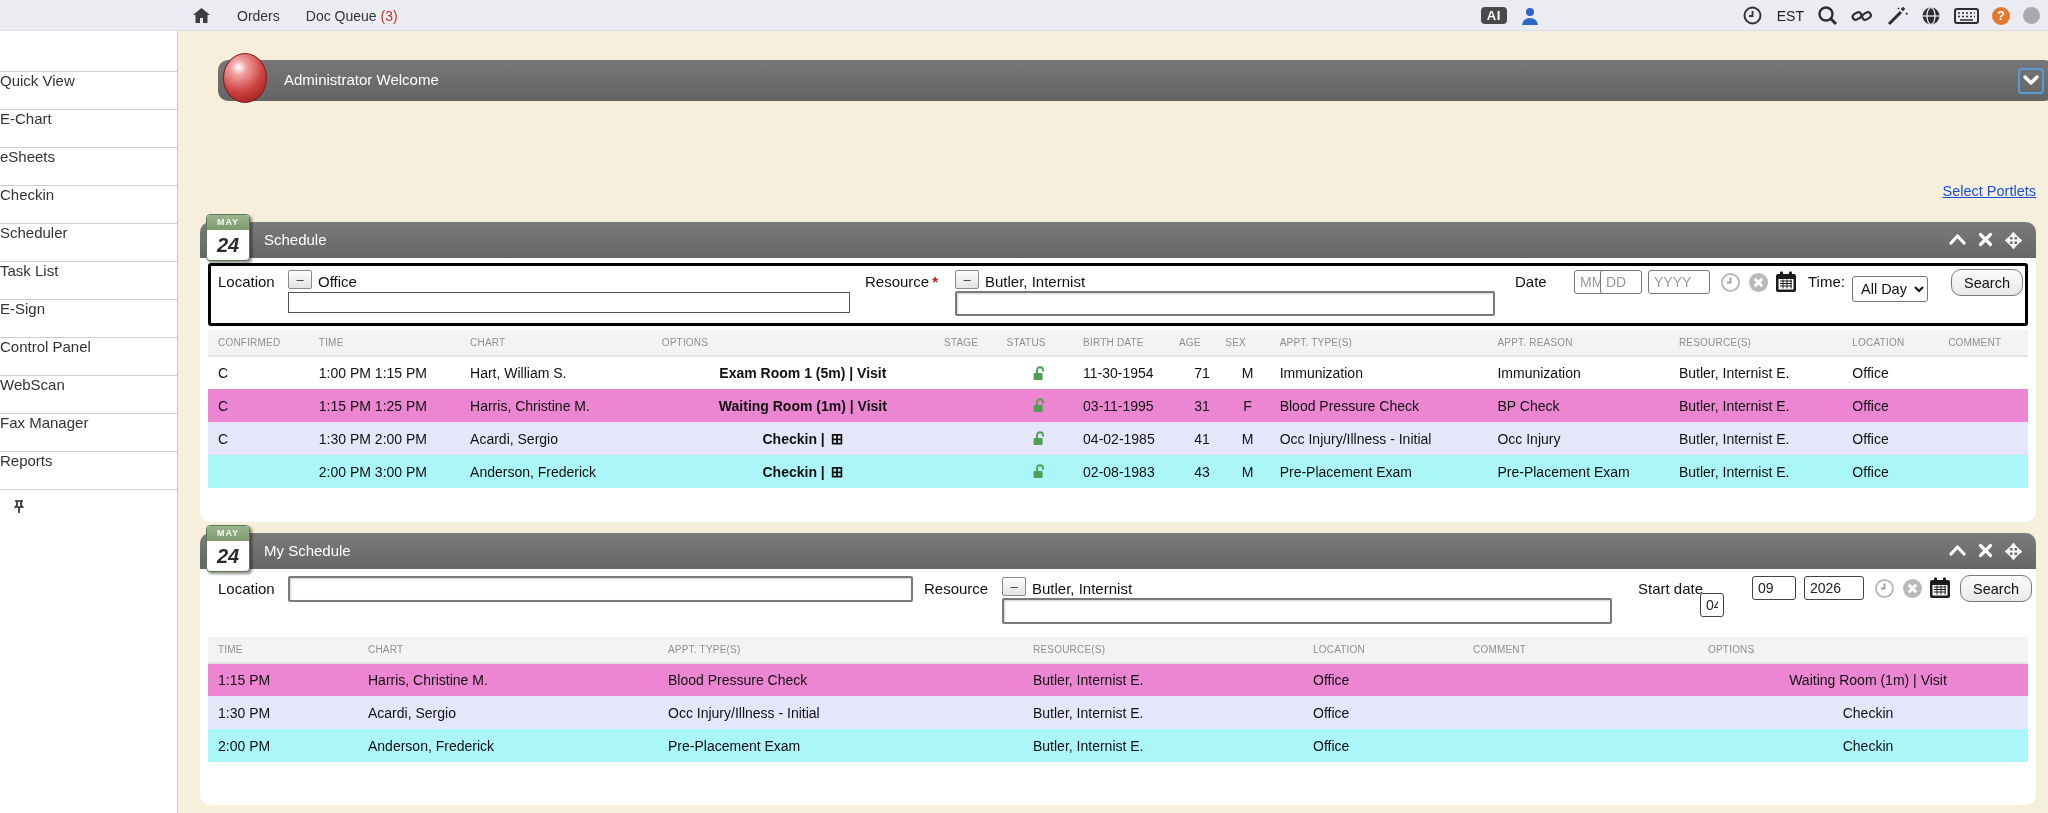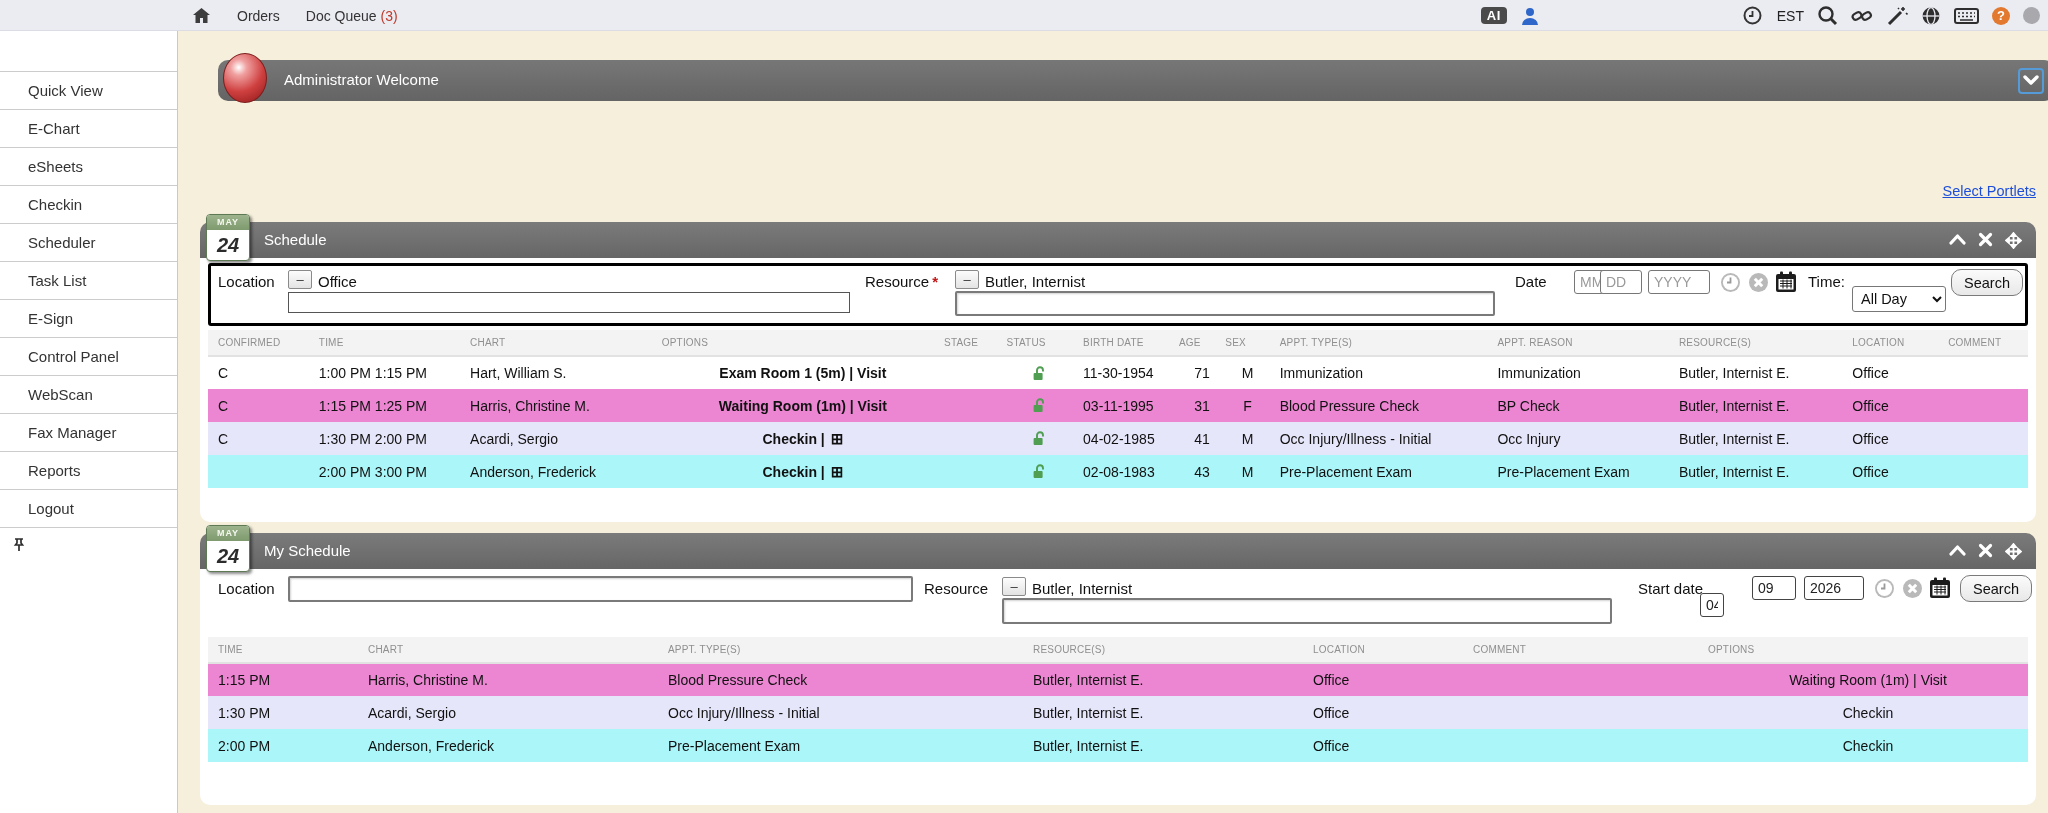--- a/index.html
+++ b/index.html
@@ -15,21 +15,21 @@
   .ai-badge { background:#4a4a4a; color:#fff; font-weight:bold; font-size:13px; padding:1px 6px; border-radius:4px; letter-spacing:0.5px; }
   .tz-label { font-size:14px; color:#222; margin-left:2px; }
   .help-circle { width:18px; height:18px; border-radius:50%; background:#e2792f; color:#fff; font-weight:bold; font-size:13px; display:flex; align-items:center; justify-content:center; }
   .gray-circle { width:17px; height:17px; border-radius:50%; background:#a9a9ad; }
   .ticon { display:inline-flex; align-items:center; }
   .user-gap { margin-right:190px; }
 
   
   .sidebar { position:absolute; left:0; top:31px; width:178px; height:782px; background:#fff; border-right:1px solid #c9c9c9; z-index:20; }
   .logo-area { height:41px; border-bottom:1px solid #ccc; }
-  .side-item { height:38px; display:flex; align-items:center; padding-left:28px; font-size:15px; color:#333; border-bottom:1px solid #ccc; cursor:pointer; background:#fff; }
+  .side-item { height:38px; display:flex; padding-left:0; font-size:15px; color:#333; border-bottom:1px solid #ccc; cursor:pointer; background:#fff; }
   .pin-row { height:36px; display:flex; align-items:center; padding-left:12px; cursor:pointer; }
 
   
   .welcome-bar { position:absolute; left:200px; top:60px; width:1836px; height:41px; background:linear-gradient(#777, #646464); border-radius:10px; z-index:5;margin-left:18px; }
   .welcome-sphere { position:absolute; left:5px; top:-7px; width:44px; height:50px; border-radius:50%;
       background:radial-gradient(circle at 35% 28%, #ffffff 0%, #f0a0a0 18%, #cf4040 55%, #8e1616 100%);
       border:1px solid #7c1d1d; }
   .welcome-title { position:absolute; left:66px; top:11px; color:#fff; font-size:15px; }
   .welcome-toggle { position:absolute; right:10px; top:8px; width:26px; height:26px; border:2px solid #549bd8; border-radius:4px; background:transparent; display:flex; align-items:center; justify-content:center; cursor:pointer; }
 
@@ -170,23 +170,20 @@
       <span>Control Panel</span>
     </div>
   <div class="side-item">
       <span>WebScan</span>
     </div>
   <div class="side-item">
       <span>Fax Manager</span>
     </div>
   <div class="side-item">
       <span>Reports</span>
-    </div>
-  <div class="side-item">
-      <span>Logout</span>
     </div>
   <div class="pin-row">
     <span>
       <svg width="14" height="15" viewBox="0 0 14 15">
           <path d="M3 2 h8 M5 2 v4 L3.5 8 h7 L9 6 V2 M7 8 v6" stroke="#2e2e2e" stroke-width="1.7" fill="none"></path>
         </svg>
     </span>
   </div>
 </div>
 
@@ -258,21 +255,21 @@
         <svg width="24" height="24" viewBox="0 0 24 24">
             <rect x="2" y="4" width="20" height="18" rx="2" fill="#1c1c1c"></rect>
             <rect x="4.5" y="9" width="15" height="10.5" fill="#fff"></rect>
             <path d="M6 11 h12 M6 13.5 h12 M6 16 h12 M9 9.5 v9 M13 9.5 v9 M17 9.5 v9" stroke="#1c1c1c" stroke-width="1"></path>
             <rect x="6" y="1.5" width="3" height="4" rx="1" fill="#1c1c1c"></rect>
             <rect x="15" y="1.5" width="3" height="4" rx="1" fill="#1c1c1c"></rect>
           </svg>
       </span>
 
       <span class="flabel" style="left:1597px; top:7px;">Time:</span>
-      <select class="time-select" style="left:1641px; top:20px; width:94px;">
+      <select class="time-select" style="left:1641px; top:10px; width:76px;">
         <option>All Day</option>
       </select>
       <button class="search-btn" style="left:1740px; top:3px;">Search</button>
     </div>
 
     <table class="grid sched-table">
       <colgroup>
         <col style="width:100px">
           <col style="width:150px">
           <col style="width:200px">

